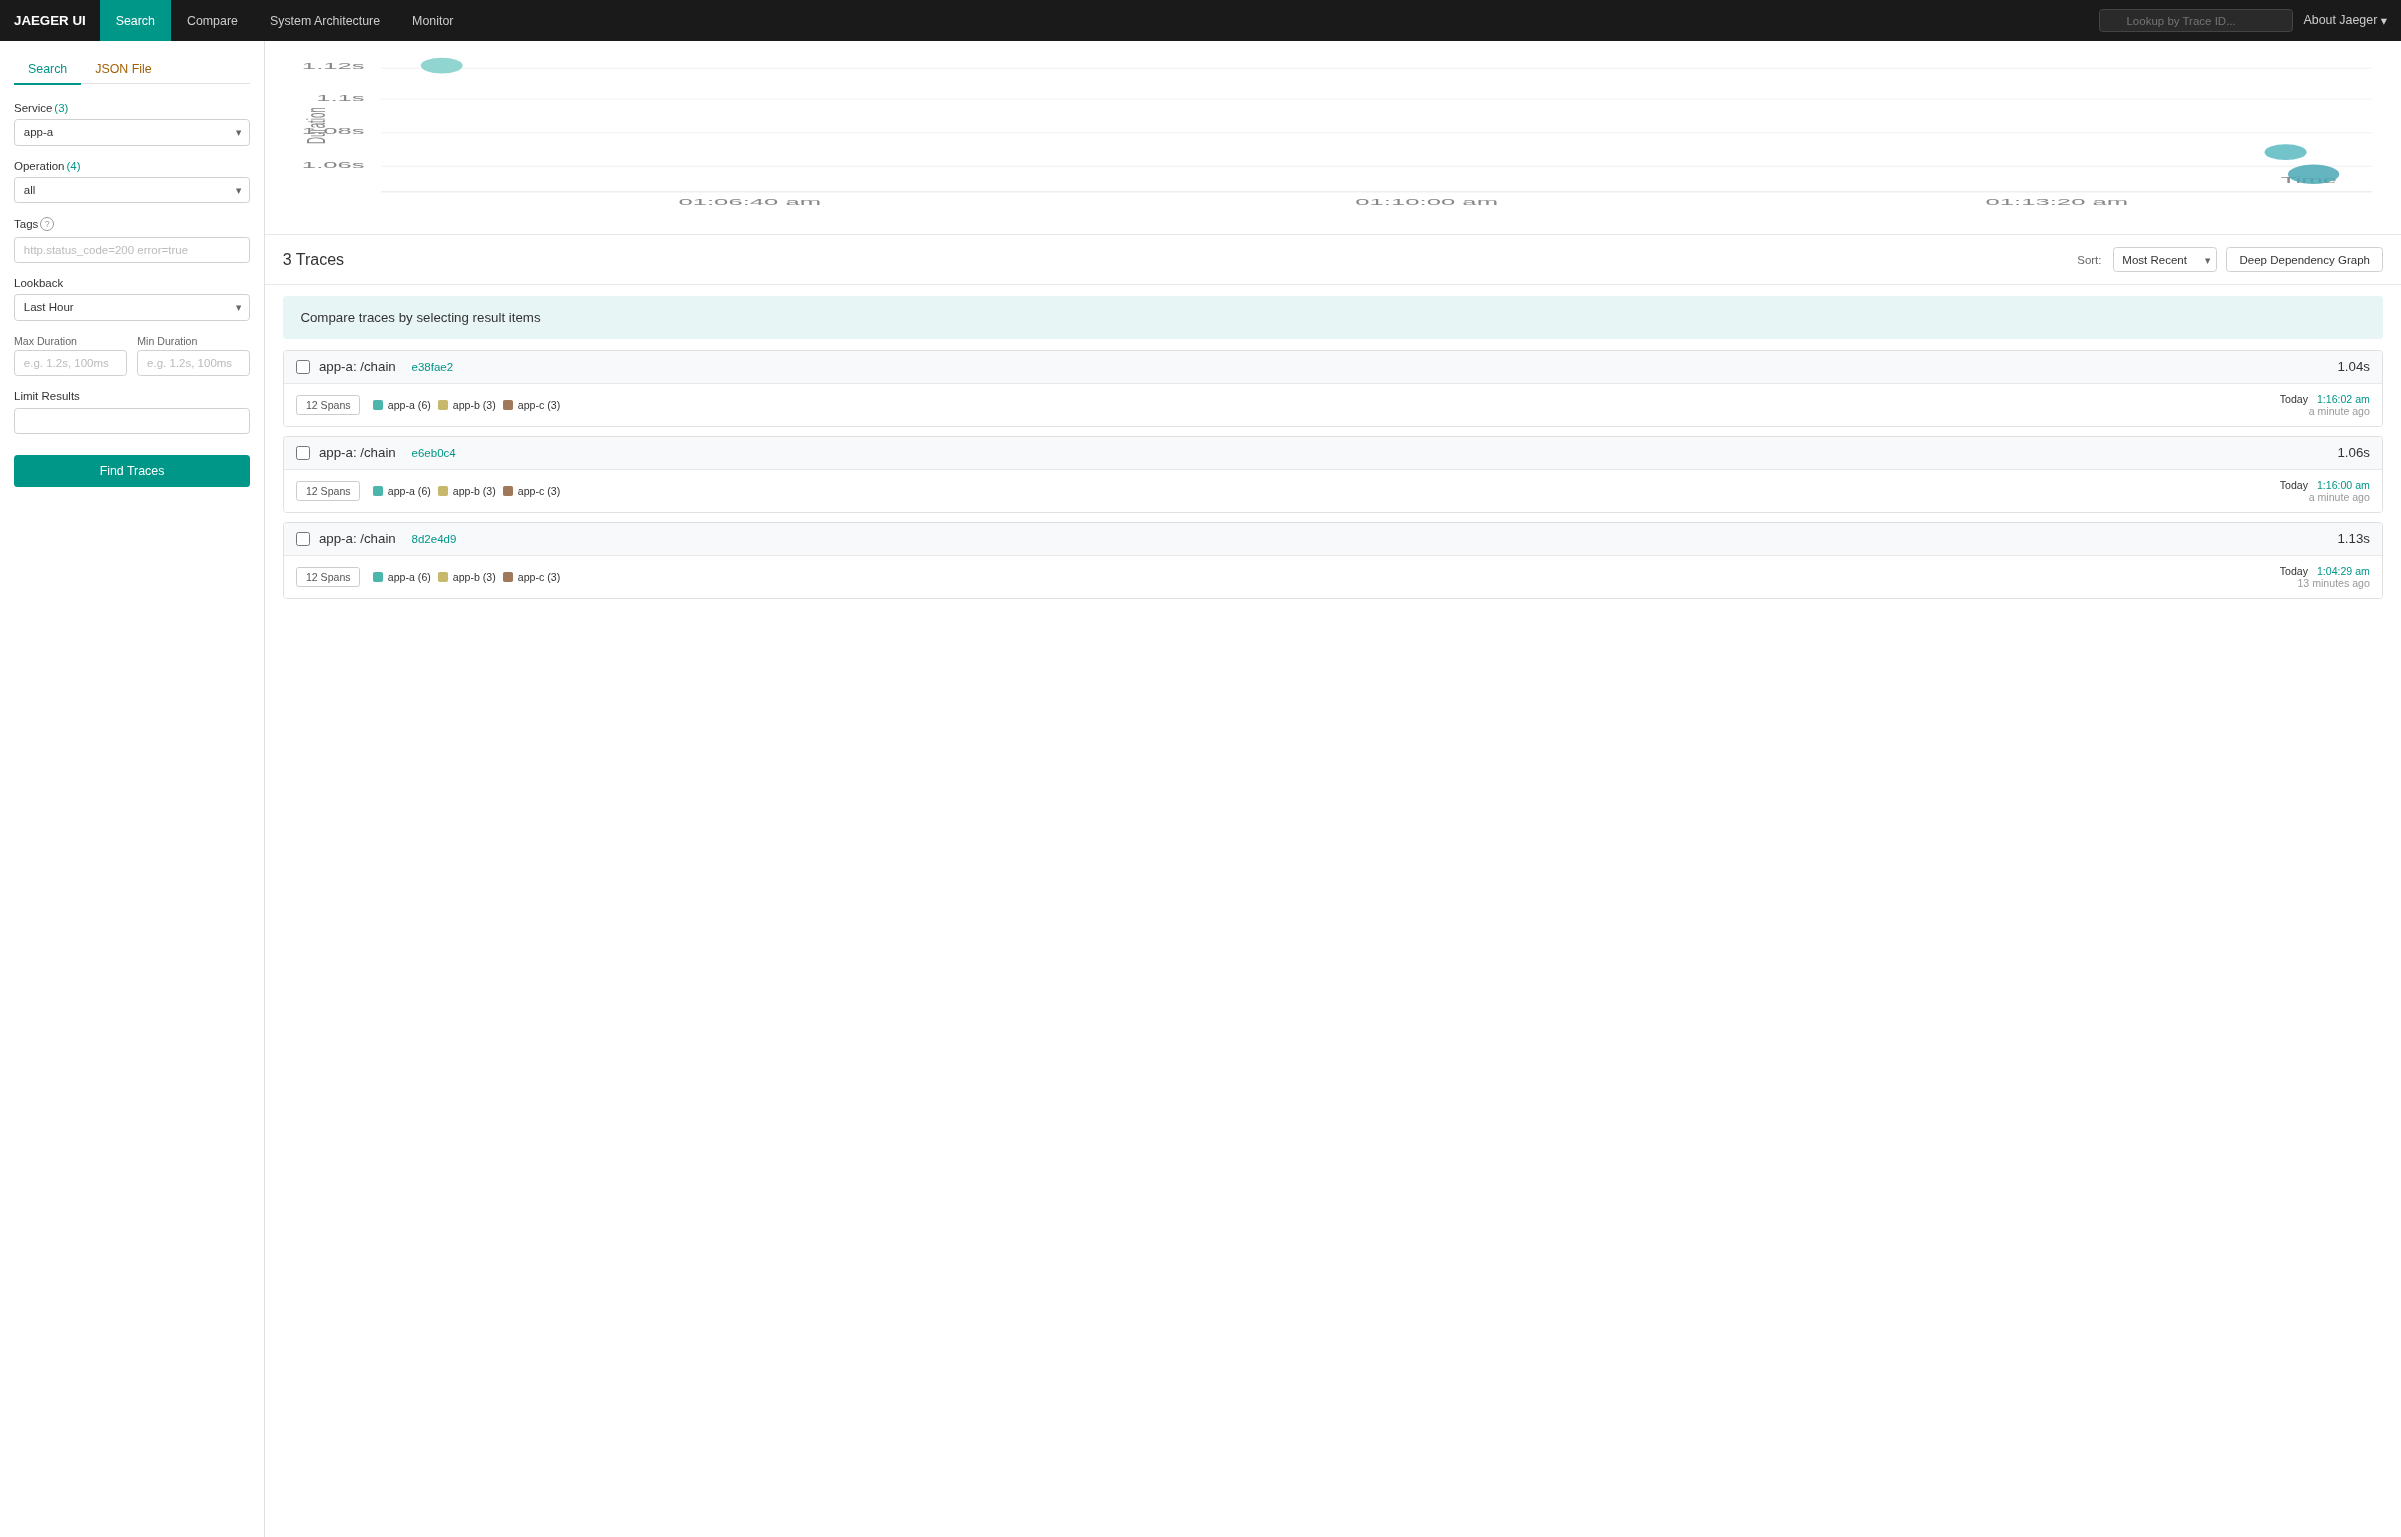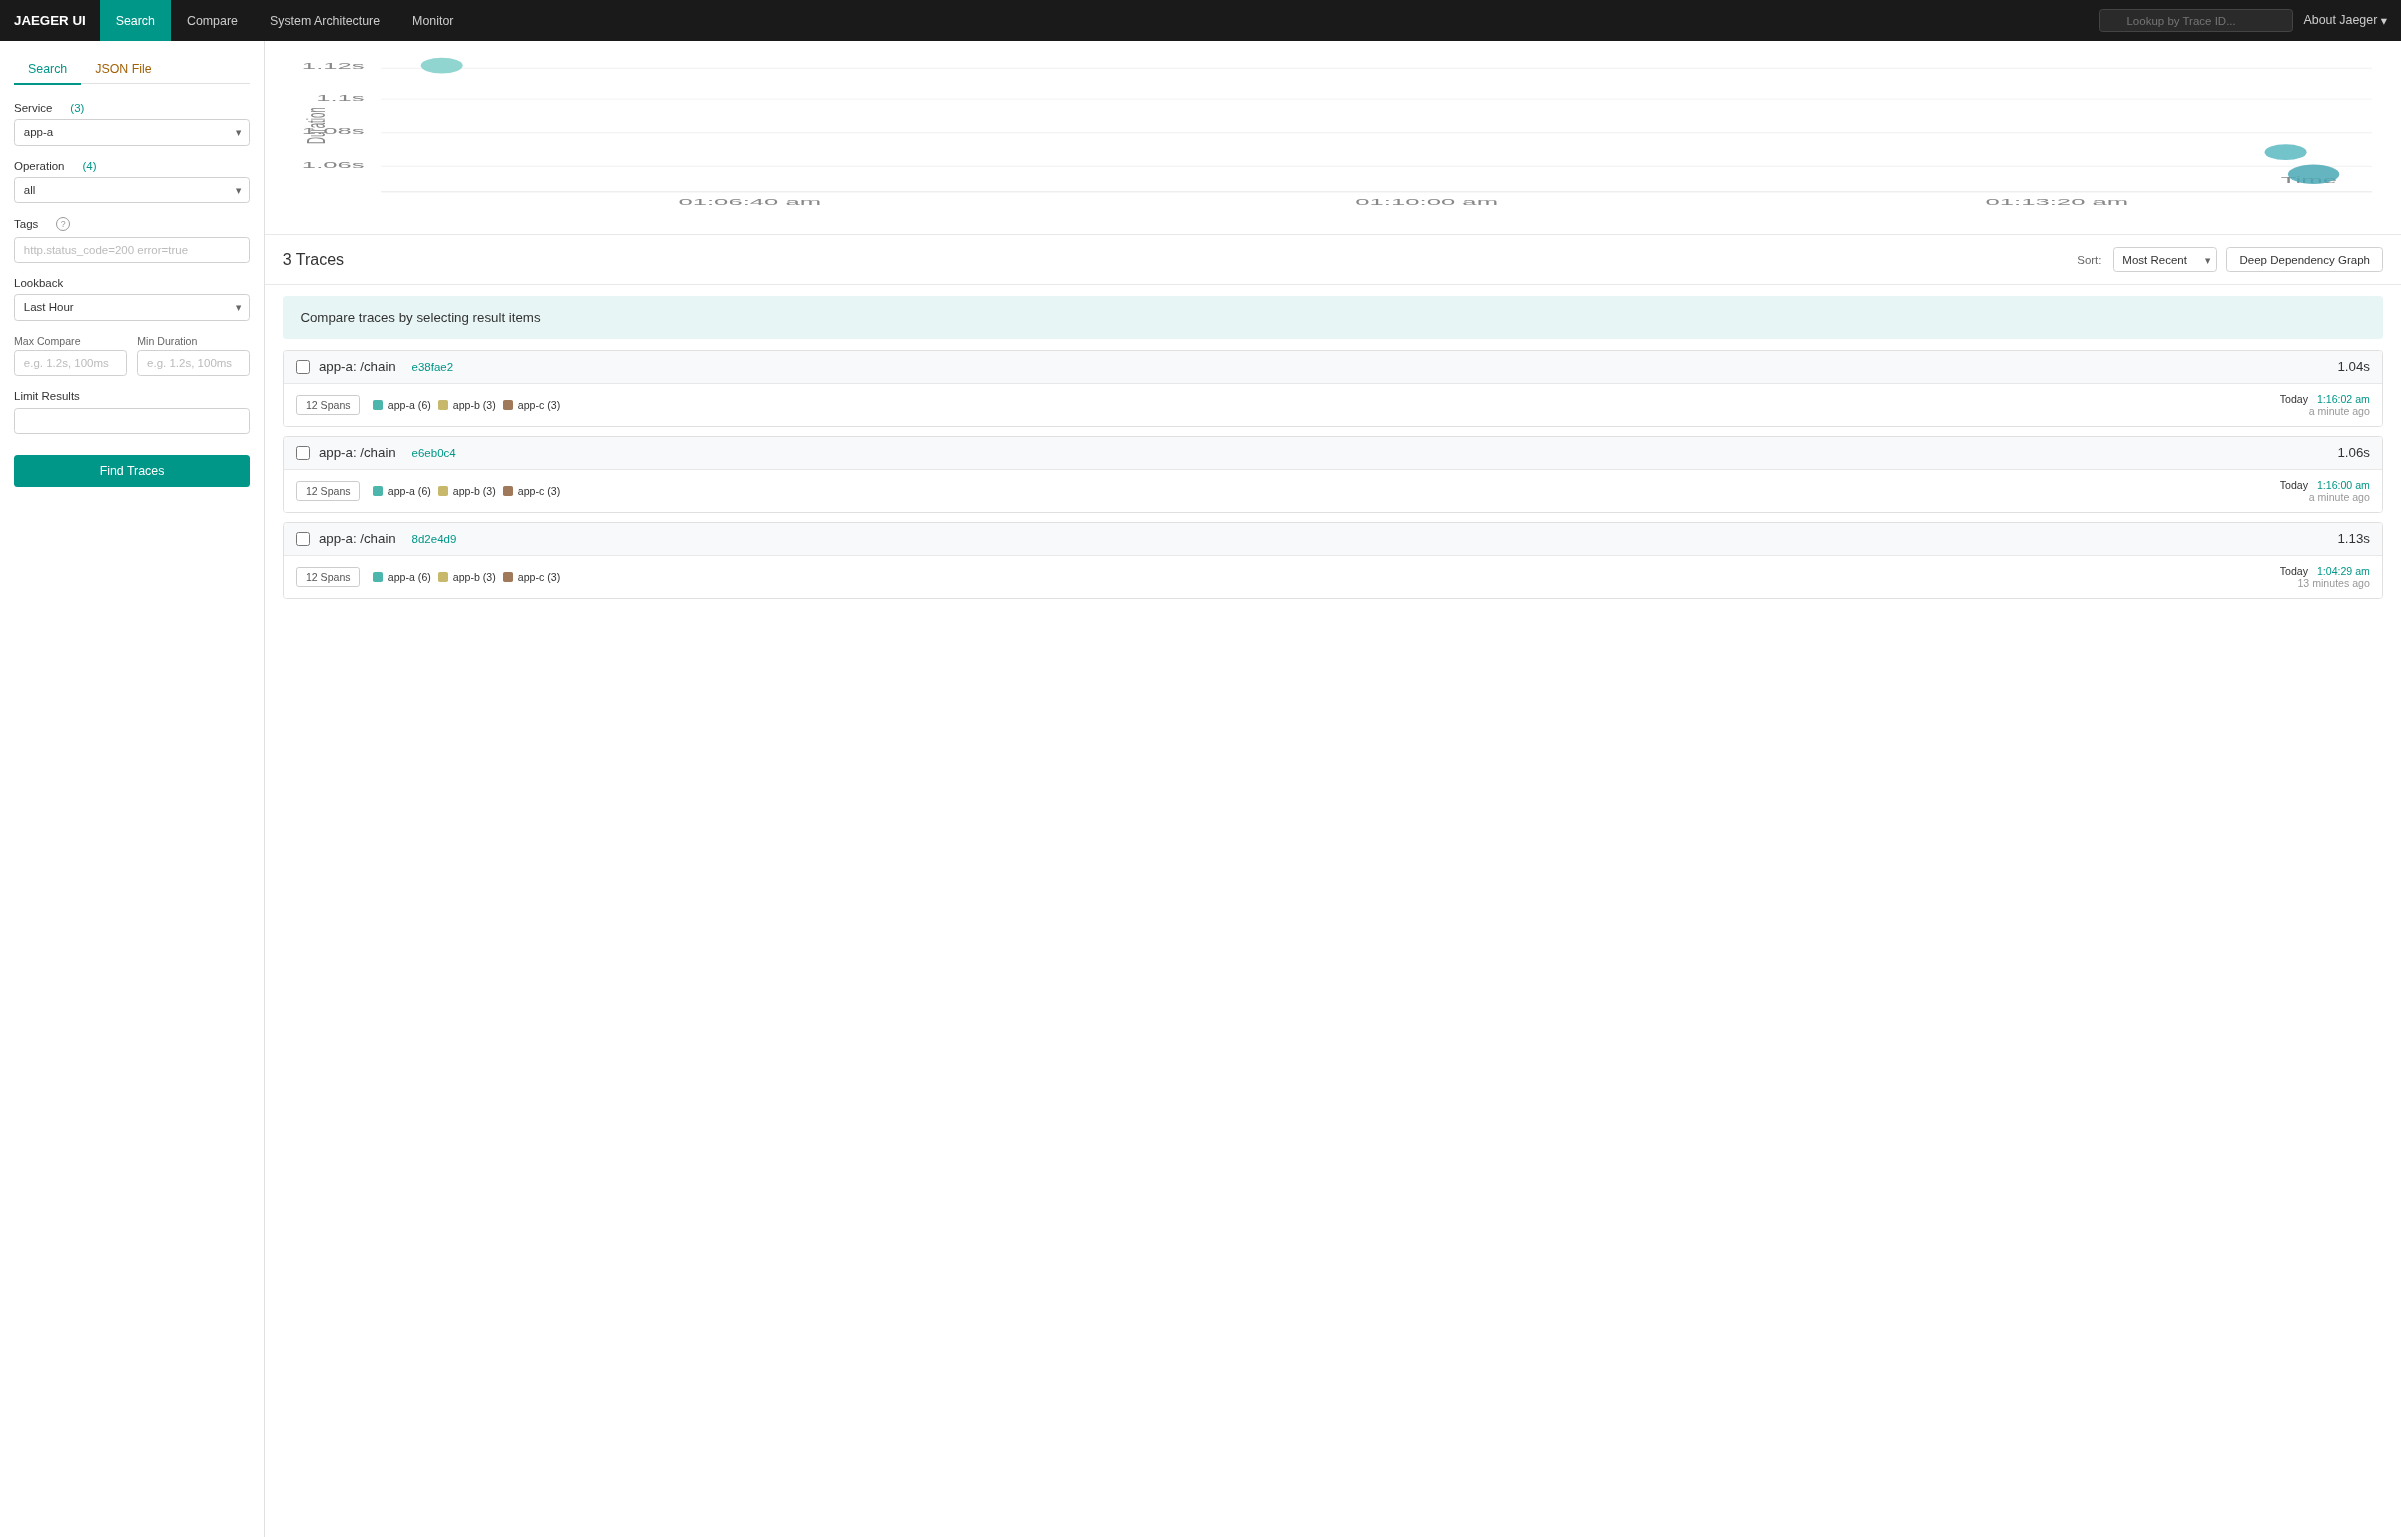--- a/index.html
+++ b/index.html
@@ -109,21 +109,21 @@
       font-weight: 500;
     }
 
     .form-group { margin-bottom: 14px; }
     .form-label {
       font-size: 11.5px;
       color: #333;
       margin-bottom: 5.3px;
       display: flex;
       align-items: center;
-      gap: 18px;
+      gap: 2px;
     }
     .form-label .count { color: #009688; }
     .help-icon {
       display: inline-flex;
       align-items: center;
       justify-content: center;
       width: 14px;
       height: 14px;
       border-radius: 50%;
       border: 0.9px solid #999;
@@ -429,21 +429,21 @@
           <option>Last 3 Hours</option>
           <option>Last 6 Hours</option>
           <option>Last 12 Hours</option>
           <option>Last 24 Hours</option>
         </select>
       </div>
     </div>
 
     <div class="form-group duration-row">
       <div class="duration-col">
-        <div class="duration-label">Max Compare</div>
+        <div class="duration-label">Max Duration</div>
         <input class="form-input" type="text" placeholder="e.g. 1.2s, 100ms" style="">
       </div>
       <div class="duration-col">
         <div class="duration-label">Min Duration</div>
         <input class="form-input" type="text" placeholder="e.g. 1.2s, 100ms" style="">
       </div>
     </div>
 
     <div class="form-group">
       <div class="form-label">Limit Results</div>

